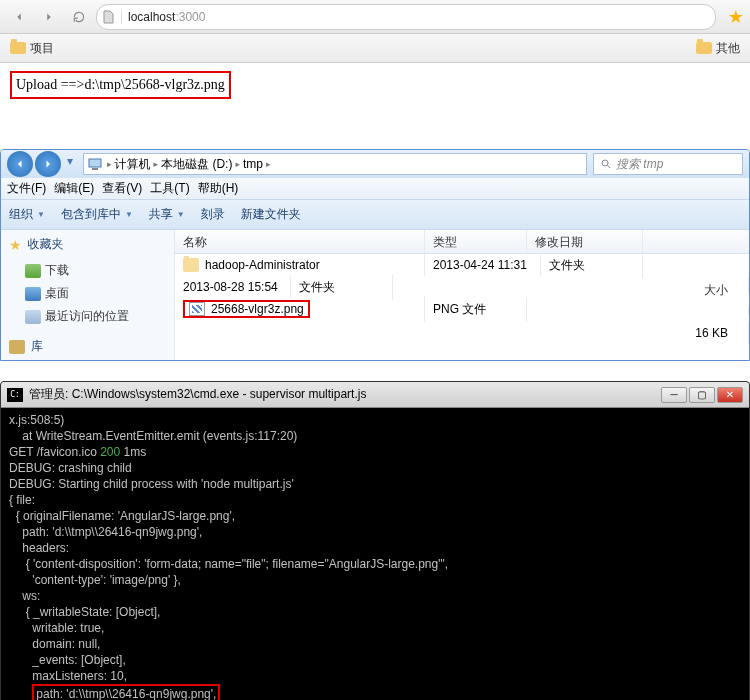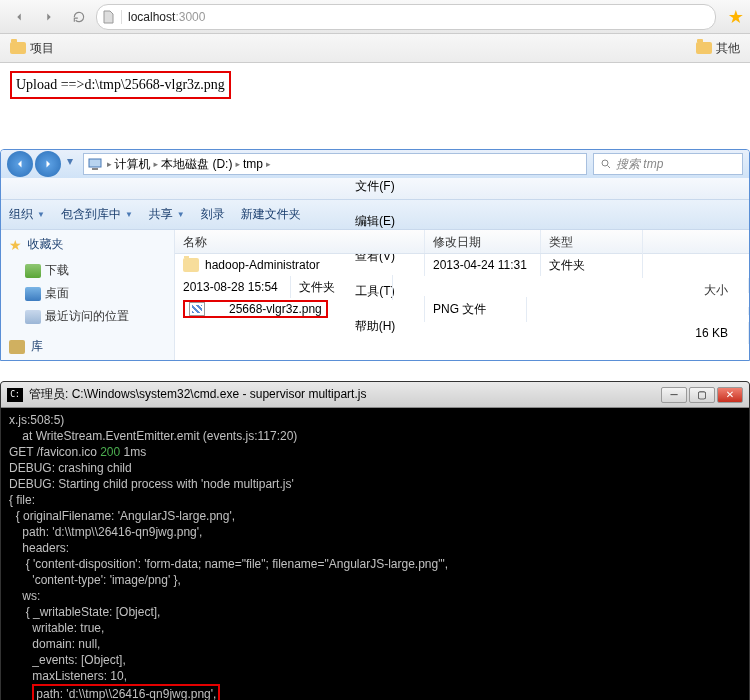--- a/index.html
+++ b/index.html
@@ -27,21 +27,21 @@
 
 
 .explorer { margin-top: 42px; border: 1px solid #5a8fd6; border-radius: 4px 4px 0 0; overflow: hidden; }
 .ex-titlebar { height: 28px; background: linear-gradient(#e8f0fb,#d0e3f7); display: flex; align-items: center; padding: 0 6px; gap: 6px; }
 .ex-nav { display: flex; gap: 2px; }
 .ex-circle { width: 26px; height: 26px; border-radius: 50%; background: radial-gradient(#5fa3e6,#2b6fb8); display: flex; align-items: center; justify-content: center; color: #fff; }
 .ex-dd { width: 14px; height: 20px; display: flex; align-items: center; justify-content: center; color: #4b7ab5; }
 .ex-breadcrumb { flex: 1; height: 22px; background: #fff; border: 1px solid #a8c0df; display: flex; align-items: center; padding: 0 4px; gap: 3px; font-size: 12px; }
 .bc-sep { color: #777; font-size: 9px; }
 .ex-search { width: 150px; height: 22px; background: #fff; border: 1px solid #a8c0df; display: flex; align-items: center; padding: 0 6px; color: #888; gap: 4px; font-style: italic; }
-.ex-menubar { height: 22px; background: linear-gradient(#f6f9fd,#e9f0f9); border-bottom: 1px solid #c8d8ec; display: flex; align-items: center; padding: 0 6px; gap: 18px; flex-direction: column; }
+.ex-menubar { height: 22px; background: linear-gradient(#f6f9fd,#e9f0f9); border-bottom: 1px solid #c8d8ec; display: flex; align-items: center; padding: 0 6px; gap: 8px; }
 .ex-cmdbar { height: 30px; background: linear-gradient(#eaf2fb,#d7e6f6); border-bottom: 1px solid #c8d8ec; display: flex; align-items: center; padding: 0 8px; gap: 16px; }
 .cmd { display: flex; align-items: center; gap: 4px; color: #1a3e6e; }
 .cmd-dd { font-size: 8px; color: #4b7ab5; }
 .ex-body { display: flex; height: 130px; background: #fff; }
 .ex-side { width: 174px; background: #f5f9fd; border-right: 1px solid #e0e8f2; padding: 6px 8px; }
 .side-hdr { display: flex; align-items: center; gap: 6px; color: #1a3e6e; font-size: 12px; margin-bottom: 6px; }
 .side-item { display: flex; align-items: center; gap: 4px; padding: 3px 0 3px 16px; color: #333; }
 .side-ic { width: 16px; height: 14px; display: inline-block; }
 .star-ic { color: #f4c04a; font-size: 14px; }
 .dl-ic { background: linear-gradient(#8fc773,#5aa638); border-radius: 2px; }
@@ -52,21 +52,21 @@
 .col { padding: 4px 8px; border-right: 1px solid #e4ebf4; }
 .c1 { width: 250px; } .c2 { width: 116px; } .c3 { width: 102px; } .c4 { flex: 1; text-align: right; padding-right: 20px; margin-top: 48px; }
 .ex-rows { }
 .row { display: flex; align-items: center; height: 22px; }
 .row .c1 { display: flex; align-items: center; gap: 6px; }
 .file-ic { width: 16px; height: 14px; display: inline-block; }
 .fld { background: #f7dd9b; border-radius: 2px; position: relative; }
 .fld:before { content: ""; position: absolute; top: -2px; left: 1px; width: 5px; height: 2px; background: #f7dd9b; }
 .png { background: #fff; border: 1px solid #999; position: relative; }
 .png:after { content: ""; position: absolute; inset: 2px; background: repeating-linear-gradient(45deg,#5a8fd6 0 2px,#fff 2px 4px); }
-.hl-red { border: 2px solid #e40000; padding: 0 4px; display: inline-flex; align-items: center; gap: 24px; }
+.hl-red { border: 2px solid #e40000; padding: 0 4px; display: inline-flex; align-items: center; gap: 6px; }
 
 
 .cmd-win { margin-top: 20px; border: 1px solid #333; border-radius: 4px 4px 0 0; overflow: hidden; background: #000; }
 .cmd-title { height: 26px; background: linear-gradient(#e9e9e9,#cfcfcf); display: flex; align-items: center; padding: 0 6px; gap: 6px; color: #000; border-bottom: 1px solid #888; justify-content: space-between; }
 .cmd-tl { display: flex; align-items: center; gap: 6px; }
 .cmd-ic { width: 16px; height: 14px; background: #000; display: inline-flex; align-items: center; justify-content: center; color: #fff; font-size: 8px; font-family: monospace; }
 .win-btns { display: flex; gap: 2px; }
 .win-btn { width: 26px; height: 16px; background: linear-gradient(#f4f4f4,#d6d6d6); border: 1px solid #9a9a9a; border-radius: 2px; display: flex; align-items: center; justify-content: center; font-size: 10px; }
 .win-close { background: linear-gradient(#f08070,#c83020); color: #fff; }
 .cmd-body { padding: 4px 8px 10px; font-family: Consolas, "Courier New", monospace; font-size: 12px; line-height: 16px; color: #c0c0c0; white-space: pre; }
@@ -201,22 +201,22 @@
           <span>最近访问的位置</span>
         </div>
       <div class="side-hdr" style="margin-top:10px">
           <span class="side-ic" style="background:#d0b060;border-radius:2px"></span>
           <span>库</span>
         </div>
     </div>
     <div class="ex-main">
       <div class="ex-cols">
         <div class="col c1">名称</div>
+        <div class="col c3">类型</div>
         <div class="col c2">修改日期</div>
-        <div class="col c3">类型</div>
         <div class="col c4">大小</div>
       </div>
       <div class="ex-rows" id="ex-rows">
           <div class="row">
             <div class="col c1">
               <span class="file-ic fld"></span>
               <span>hadoop-Administrator</span>
             </div>
             <div class="col c2">2013-04-24 11:31</div>
             <div class="col c3">文件夹</div>

